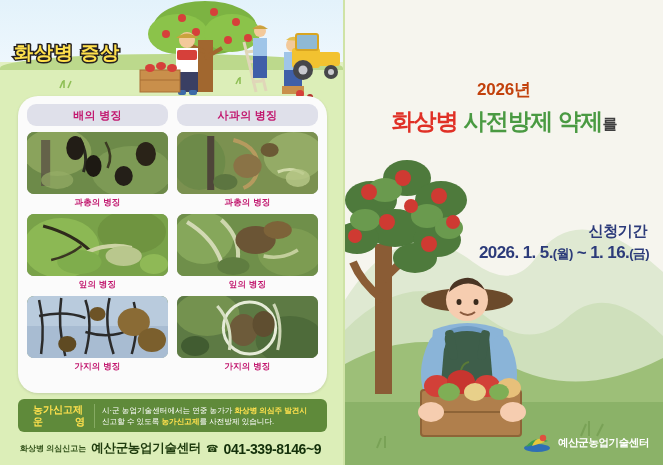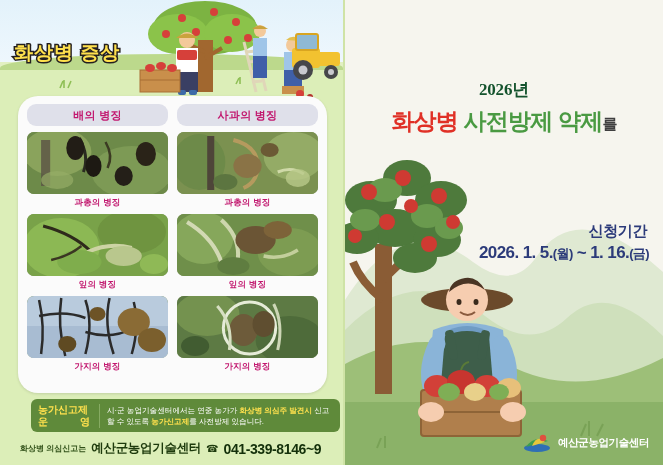--- a/index.html
+++ b/index.html
@@ -112,29 +112,29 @@
     font-size: 8.5px;
     font-weight: bold;
     color: #c2186f;
     padding: 3px 0 2px;
     letter-spacing: .2px;
   }
 
   
   .report-bar {
     position: absolute;
-    left: 31px;
+    left: 18px;
     top: 399px;
     width: 309px;
     height: 33px;
     background: #5f8a3a;
     border-radius: 6px;
     display: flex;
     align-items: center;
-    padding: 0 7px;
+    padding: 0 15px;
     z-index: 5;
     justify-content: space-between;
   }
   .report-label {
     color: #ffe14d;
     font-size: 10px;
     font-weight: bold;
     line-height: 12px;
     width: 62px;
     flex: none;
@@ -180,24 +180,23 @@
 
   .rp-hills { position: absolute; left: 0; top: 0; width: 318px; height: 465px; }
 
   .year-line {
     position: absolute;
     top: 78px;
     width: 100%;
     text-align: center;
     font-size: 17px;
     font-weight: bold;
-    color: #14532d;
+    color: #c2410c;
     letter-spacing: -.2px;
     z-index: 4;
-    font-family: Liberation Serif, serif;
   }
 
   .headline1 {
     position: absolute;
     top: 106px;
     width: 100%;
     text-align: center;
     font-size: 23px;
     font-weight: bold;
     letter-spacing: -.8px;

